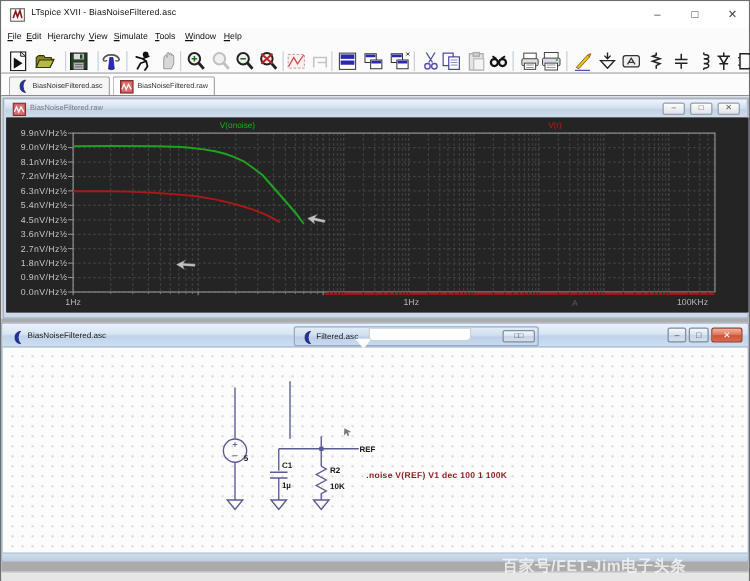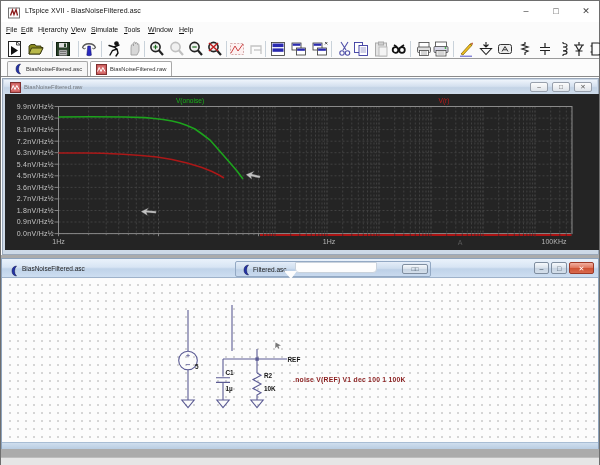--- a/index.html
+++ b/index.html
@@ -345,12 +345,13 @@
 <text class="lbl" x="261" y="99">R2</text>
 <text class="lbl" x="261" y="112">10K</text>
 <text class="lbl" x="284.5" y="82.5">REF</text>
 <text x="290" y="103" style="font:bold 6.8px &quot;Liberation Sans&quot;,sans-serif;fill:#8a1d1d;letter-spacing:0.25px">.noise V(REF) V1 dec 100 1 100K</text>
 <path d="M272.5 63.5 l5.5 3 l-2.6 0.4 l1 2.4 l-1.3 0.5 l-1 -2.4 l-1.9 1.9 z" fill="#606060" opacity="0.85"></path>
 </svg></div>
       <div id="sbottom"></div>
     </div>
   </div>
   <div class="abs" id="statusbar"></div>
+  <div class="abs" id="wm">百家号/FET-Jim电子头条</div>
 </div>
 </body></html>

